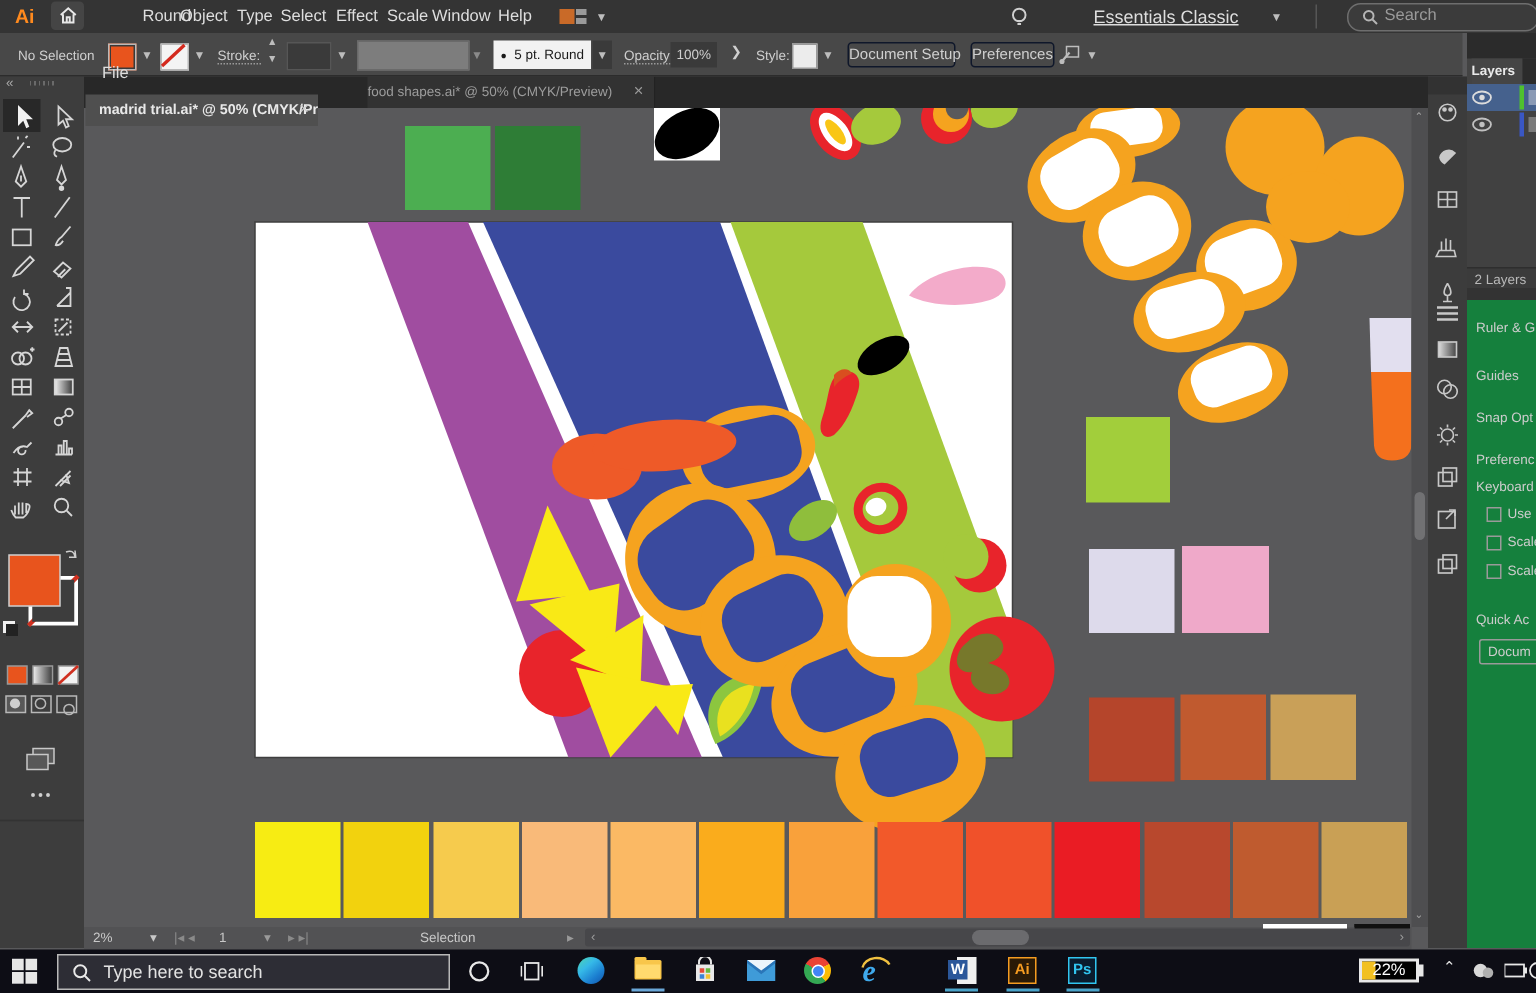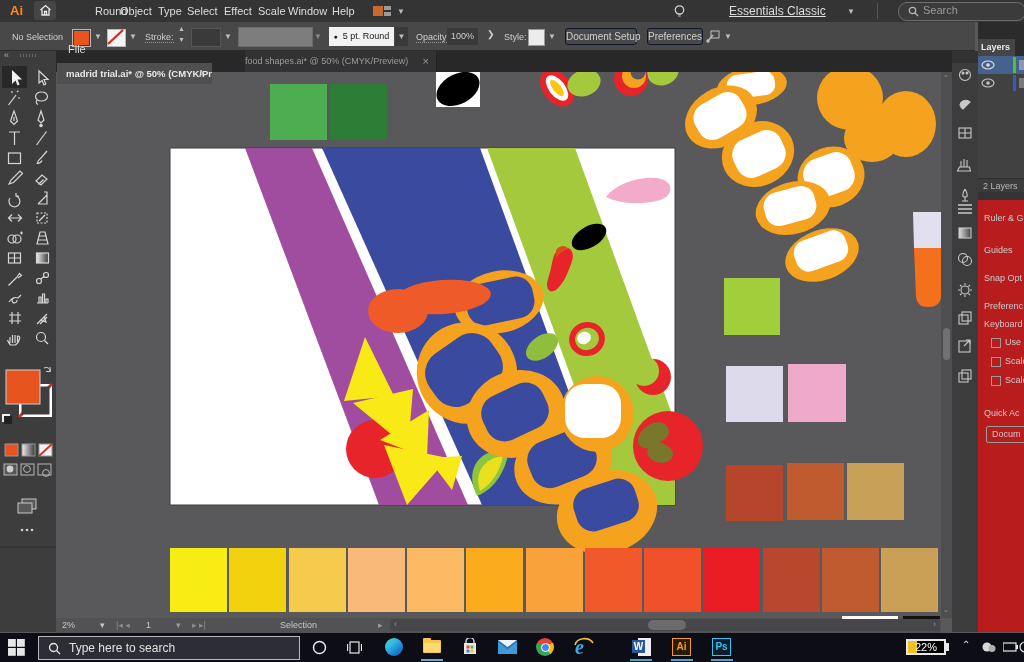--- a/index.html
+++ b/index.html
@@ -407,21 +407,21 @@
     <svg width="14" height="10" style="position:absolute;left:3px;top:4px;">
         <ellipse cx="7" cy="5" rx="6" ry="4" fill="none" stroke="#c0c0c0" stroke-width="1.2"></ellipse>
         <circle cx="7" cy="5" r="1.8" fill="#c0c0c0"></circle>
       </svg>
     <div class="abs" style="left:35px;top:1px;width:3px;height:16px;background:#3a57c4;"></div>
     <div class="abs" style="left:41px;top:4px;width:5px;height:10px;background:#7a7a7a;"></div>
   </div>
   <div class="abs" style="left:0;top:70px;width:46px;height:86px;background:#414141;"></div>
   <div class="abs" style="left:0;top:156px;width:46px;height:14px;background:#3b3b3b;border-top:1px solid #2e2e2e;line-height:14px;"><span style="margin-left:5px;color:#b8b8b8;text-align:right;">2 Layers</span></div>
   <div class="abs" style="left:0;top:170px;width:46px;height:8px;background:#333333;"></div>
-  <div class="abs" style="left:0;top:178px;width:46px;height:432px;background:#b91c1c;">
+  <div class="abs" style="left:0;top:178px;width:46px;height:432px;background:#15803d;">
     <span class="abs" style="left:6px;top:13px;">Ruler &amp; G</span>
     <span class="abs" style="left:6px;top:45px;">Guides</span>
     <span class="abs" style="left:6px;top:73px;">Snap Opt</span>
     <span class="abs" style="left:6px;top:101px;">Preferenc</span>
     <span class="abs" style="left:6px;top:119px;">Keyboard</span>
     <span class="abs" style="left:13px;top:138px;width:8px;height:8px;border:1px solid #9a9a9a;"></span>
       <span class="abs" style="left:27px;top:137px;">Use F</span>
     <span class="abs" style="left:13px;top:157px;width:8px;height:8px;border:1px solid #9a9a9a;"></span>
       <span class="abs" style="left:27px;top:156px;">Scale</span>
     <span class="abs" style="left:13px;top:176px;width:8px;height:8px;border:1px solid #9a9a9a;"></span>

